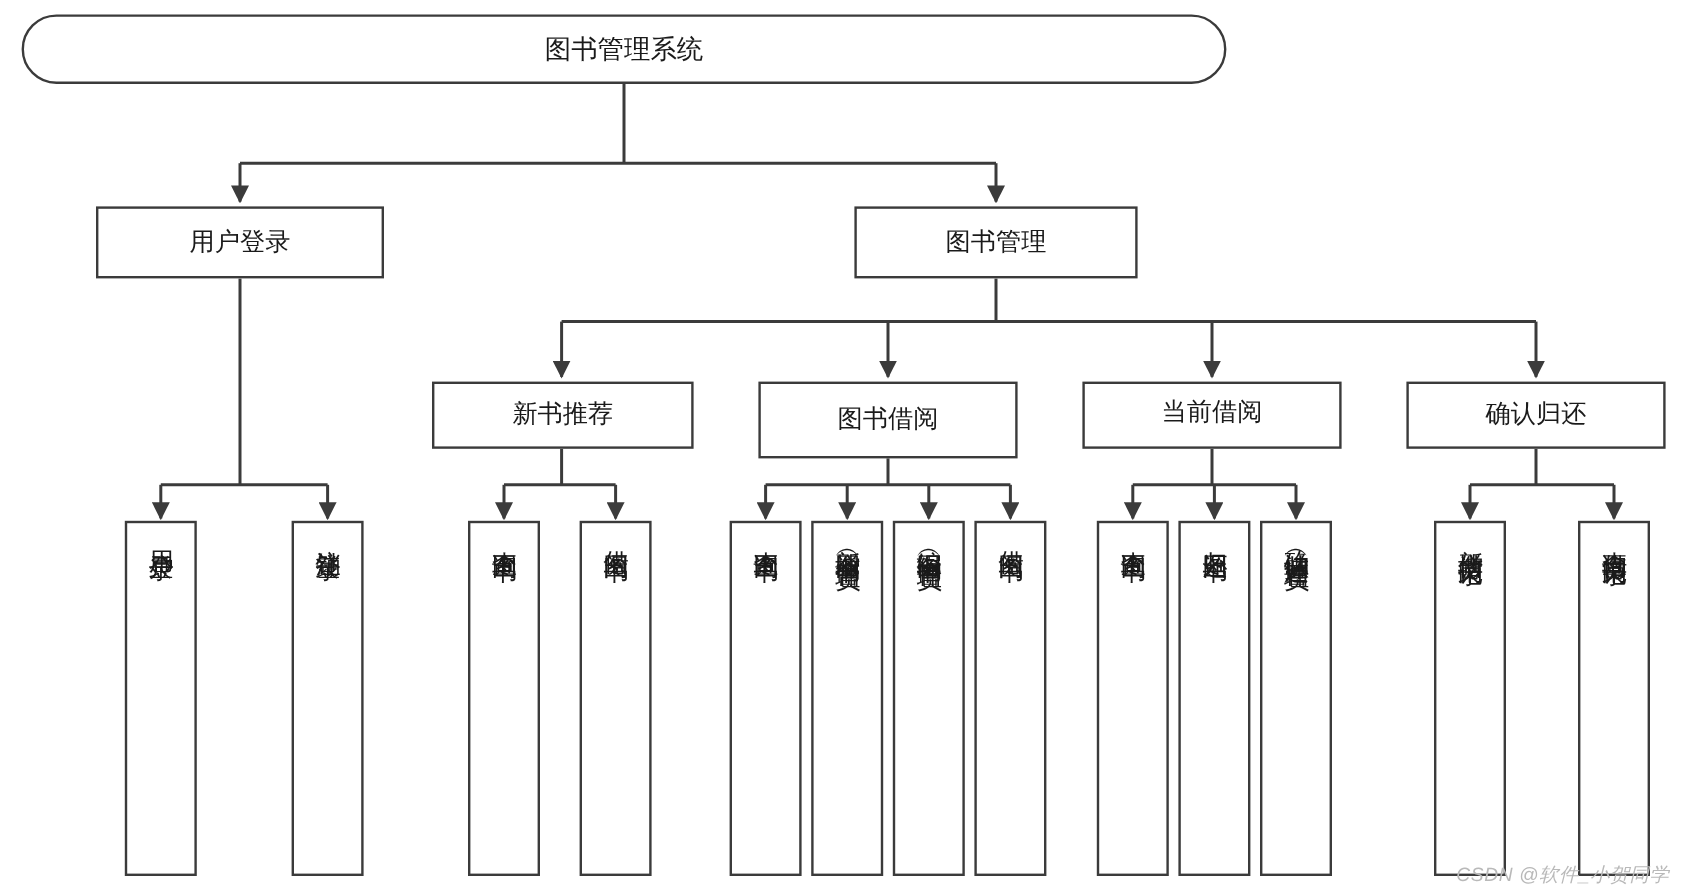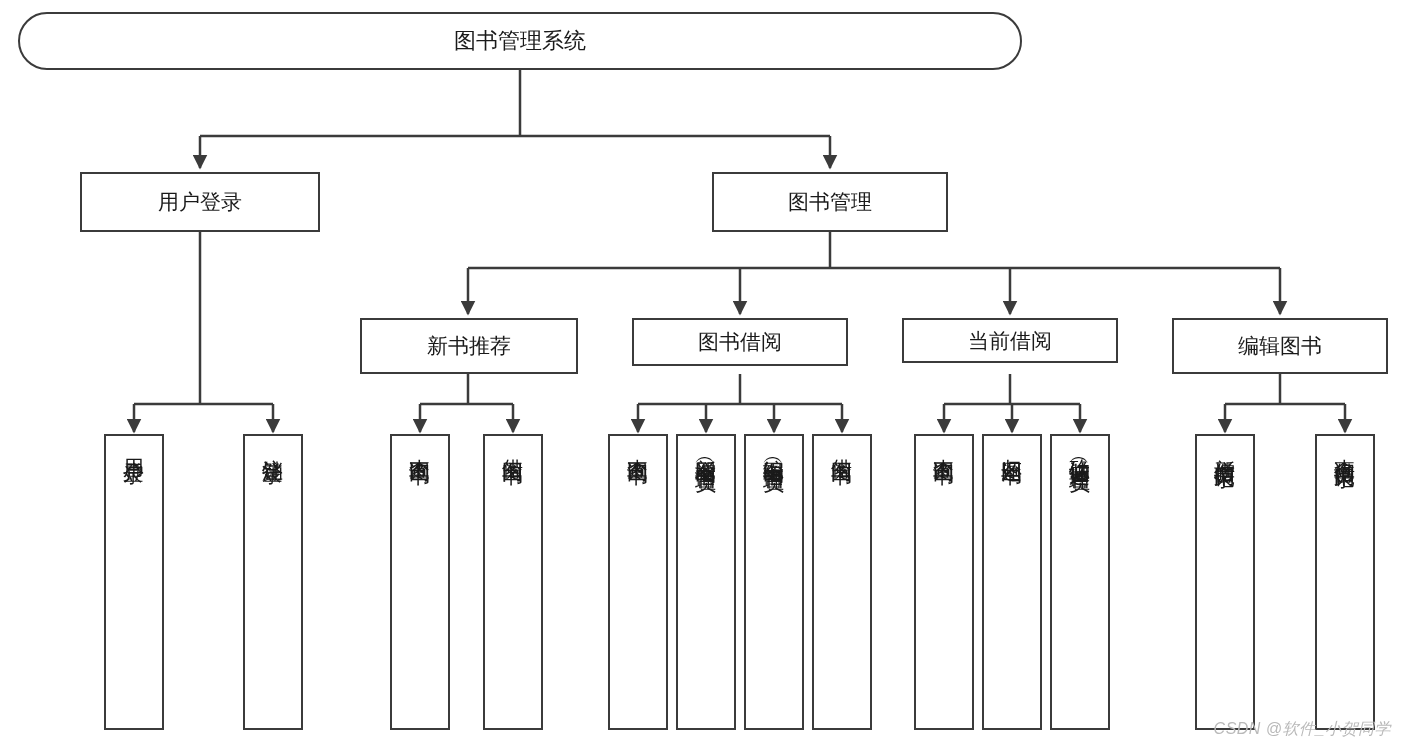--- a/index.html
+++ b/index.html
@@ -134,28 +134,28 @@
   <div class="node horiz" style="left:80px; top:172px; width:240px; height:60px;">
     <span class="label">用户登录</span>
   </div>
   <div class="node horiz" style="left:360px; top:318px; width:218px; height:56px;">
     <span class="label">新书推荐</span>
   </div>
 
   <div class="node horiz" style="left:712px; top:172px; width:236px; height:60px;">
     <span class="label">图书管理</span>
   </div>
-  <div class="node horiz" style="left:632px; top:318px; width:216px; height:48px;">
+  <div class="node horiz" style="left:632px; top:318px; width:216px; height:64px;">
     <span class="label">图书借阅</span>
   </div>
-  <div class="node horiz" style="left:902px; top:318px; width:216px; height:45px;">
+  <div class="node horiz" style="left:902px; top:318px; width:216px; height:56px;font-family:Liberation Mono, monospace;">
     <span class="label">当前借阅</span>
   </div>
   <div class="node horiz" style="left:1172px; top:318px; width:216px; height:56px;">
-    <span class="label">编辑图书</span>
+    <span class="label">确认归还</span>
   </div>
 
   <div class="node vert" style="left:104px; top:434px; width:60px; height:296px;">
     <span class="label">用户登录</span>
   </div>
   <div class="node vert" style="left:243px; top:434px; width:60px; height:296px;">
     <span class="label">注销登录</span>
   </div>
 
   <div class="node vert" style="left:390px; top:434px; width:60px; height:296px;">

